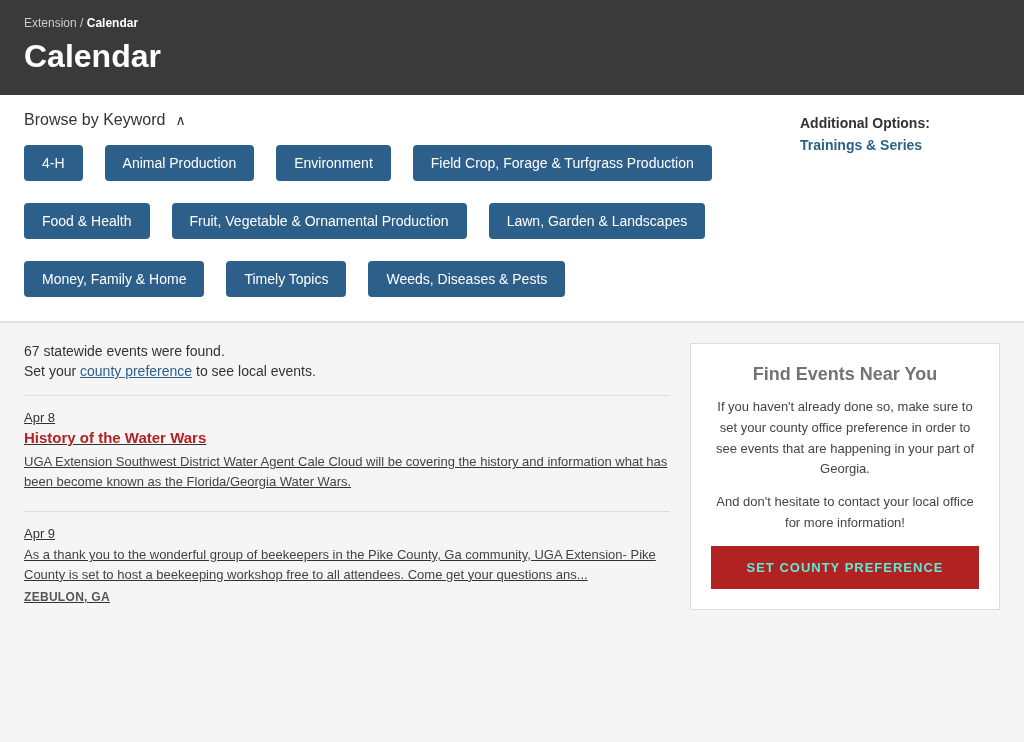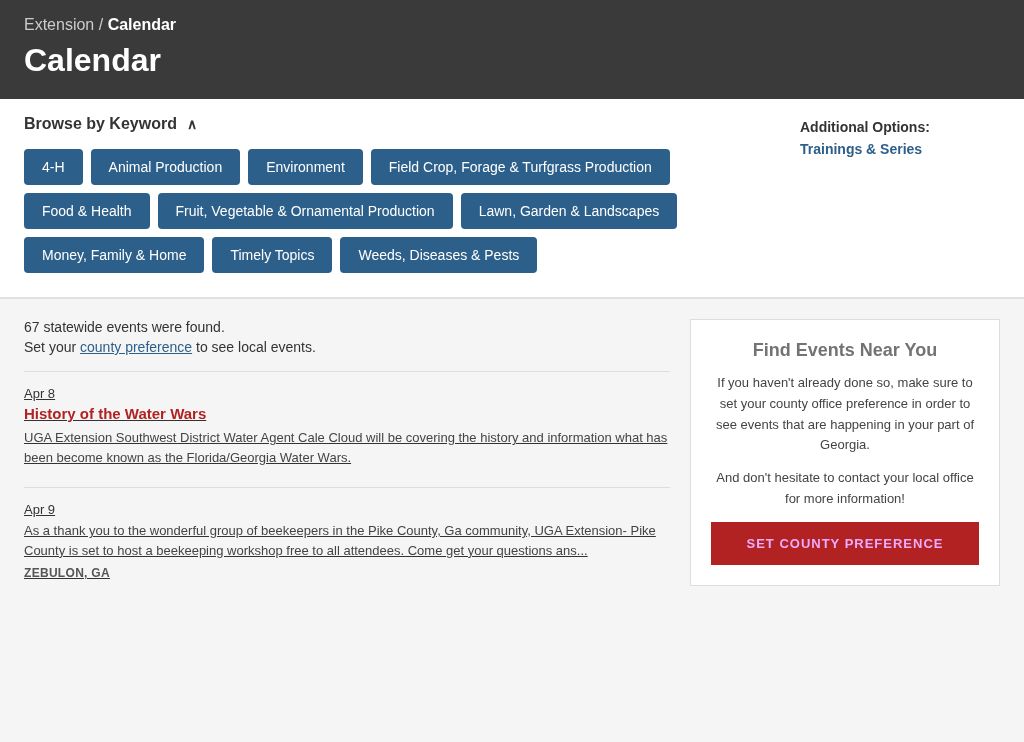--- a/index.html
+++ b/index.html
@@ -5,49 +5,49 @@
     * { box-sizing: border-box; margin: 0; padding: 0; }
     body { font-family: Arial, sans-serif; font-size: 14px; background: #f5f5f5; color: #333; }
 
     
     .header-bar {
       background: #3a3a3a;
       color: #fff;
       padding: 16px 24px 20px 24px;
     }
     .breadcrumb {
-      font-size: 16px;
+      font-size: 12px;
       color: #ccc;
       margin-bottom: 8px;
     }
     .page-title {
       font-size: 32px;
       font-weight: bold;
       color: #fff;
     }
     .browse-header {
       display: flex;
       align-items: center;
       gap: 10px;
       font-size: 16px;
-      font-weight: bold;
+      font-weight: normal;
       color: #333;
       cursor: pointer;
       margin-bottom: 16px;
     }
     .chevron-icon {
       font-size: 14px;
       color: #333;
     }
 
     
     .keywords-container {
       display: flex;
       flex-wrap: wrap;
-      gap: 8px;
+      gap: 22px;
       margin-bottom: 4px;
     }
     .keyword-btn {
       background: #2c5f8a;
       color: #fff;
       border: none;
       padding: 10px 18px;
       border-radius: 4px;
       font-size: 14px;
       cursor: pointer;
@@ -120,21 +120,21 @@
       margin-bottom: 12px;
     }
     .find-events-text {
       font-size: 13px;
       color: #444;
       line-height: 1.6;
       margin-bottom: 12px;
     }
     .set-county-btn {
       background: #b22222;
-      color: #f0abfc;
+      color: #5eead4;
       border: none;
       padding: 14px 20px;
       width: 100%;
       font-size: 13px;
       font-weight: bold;
       letter-spacing: 1px;
       cursor: pointer;
       text-transform: uppercase;
     }
 

